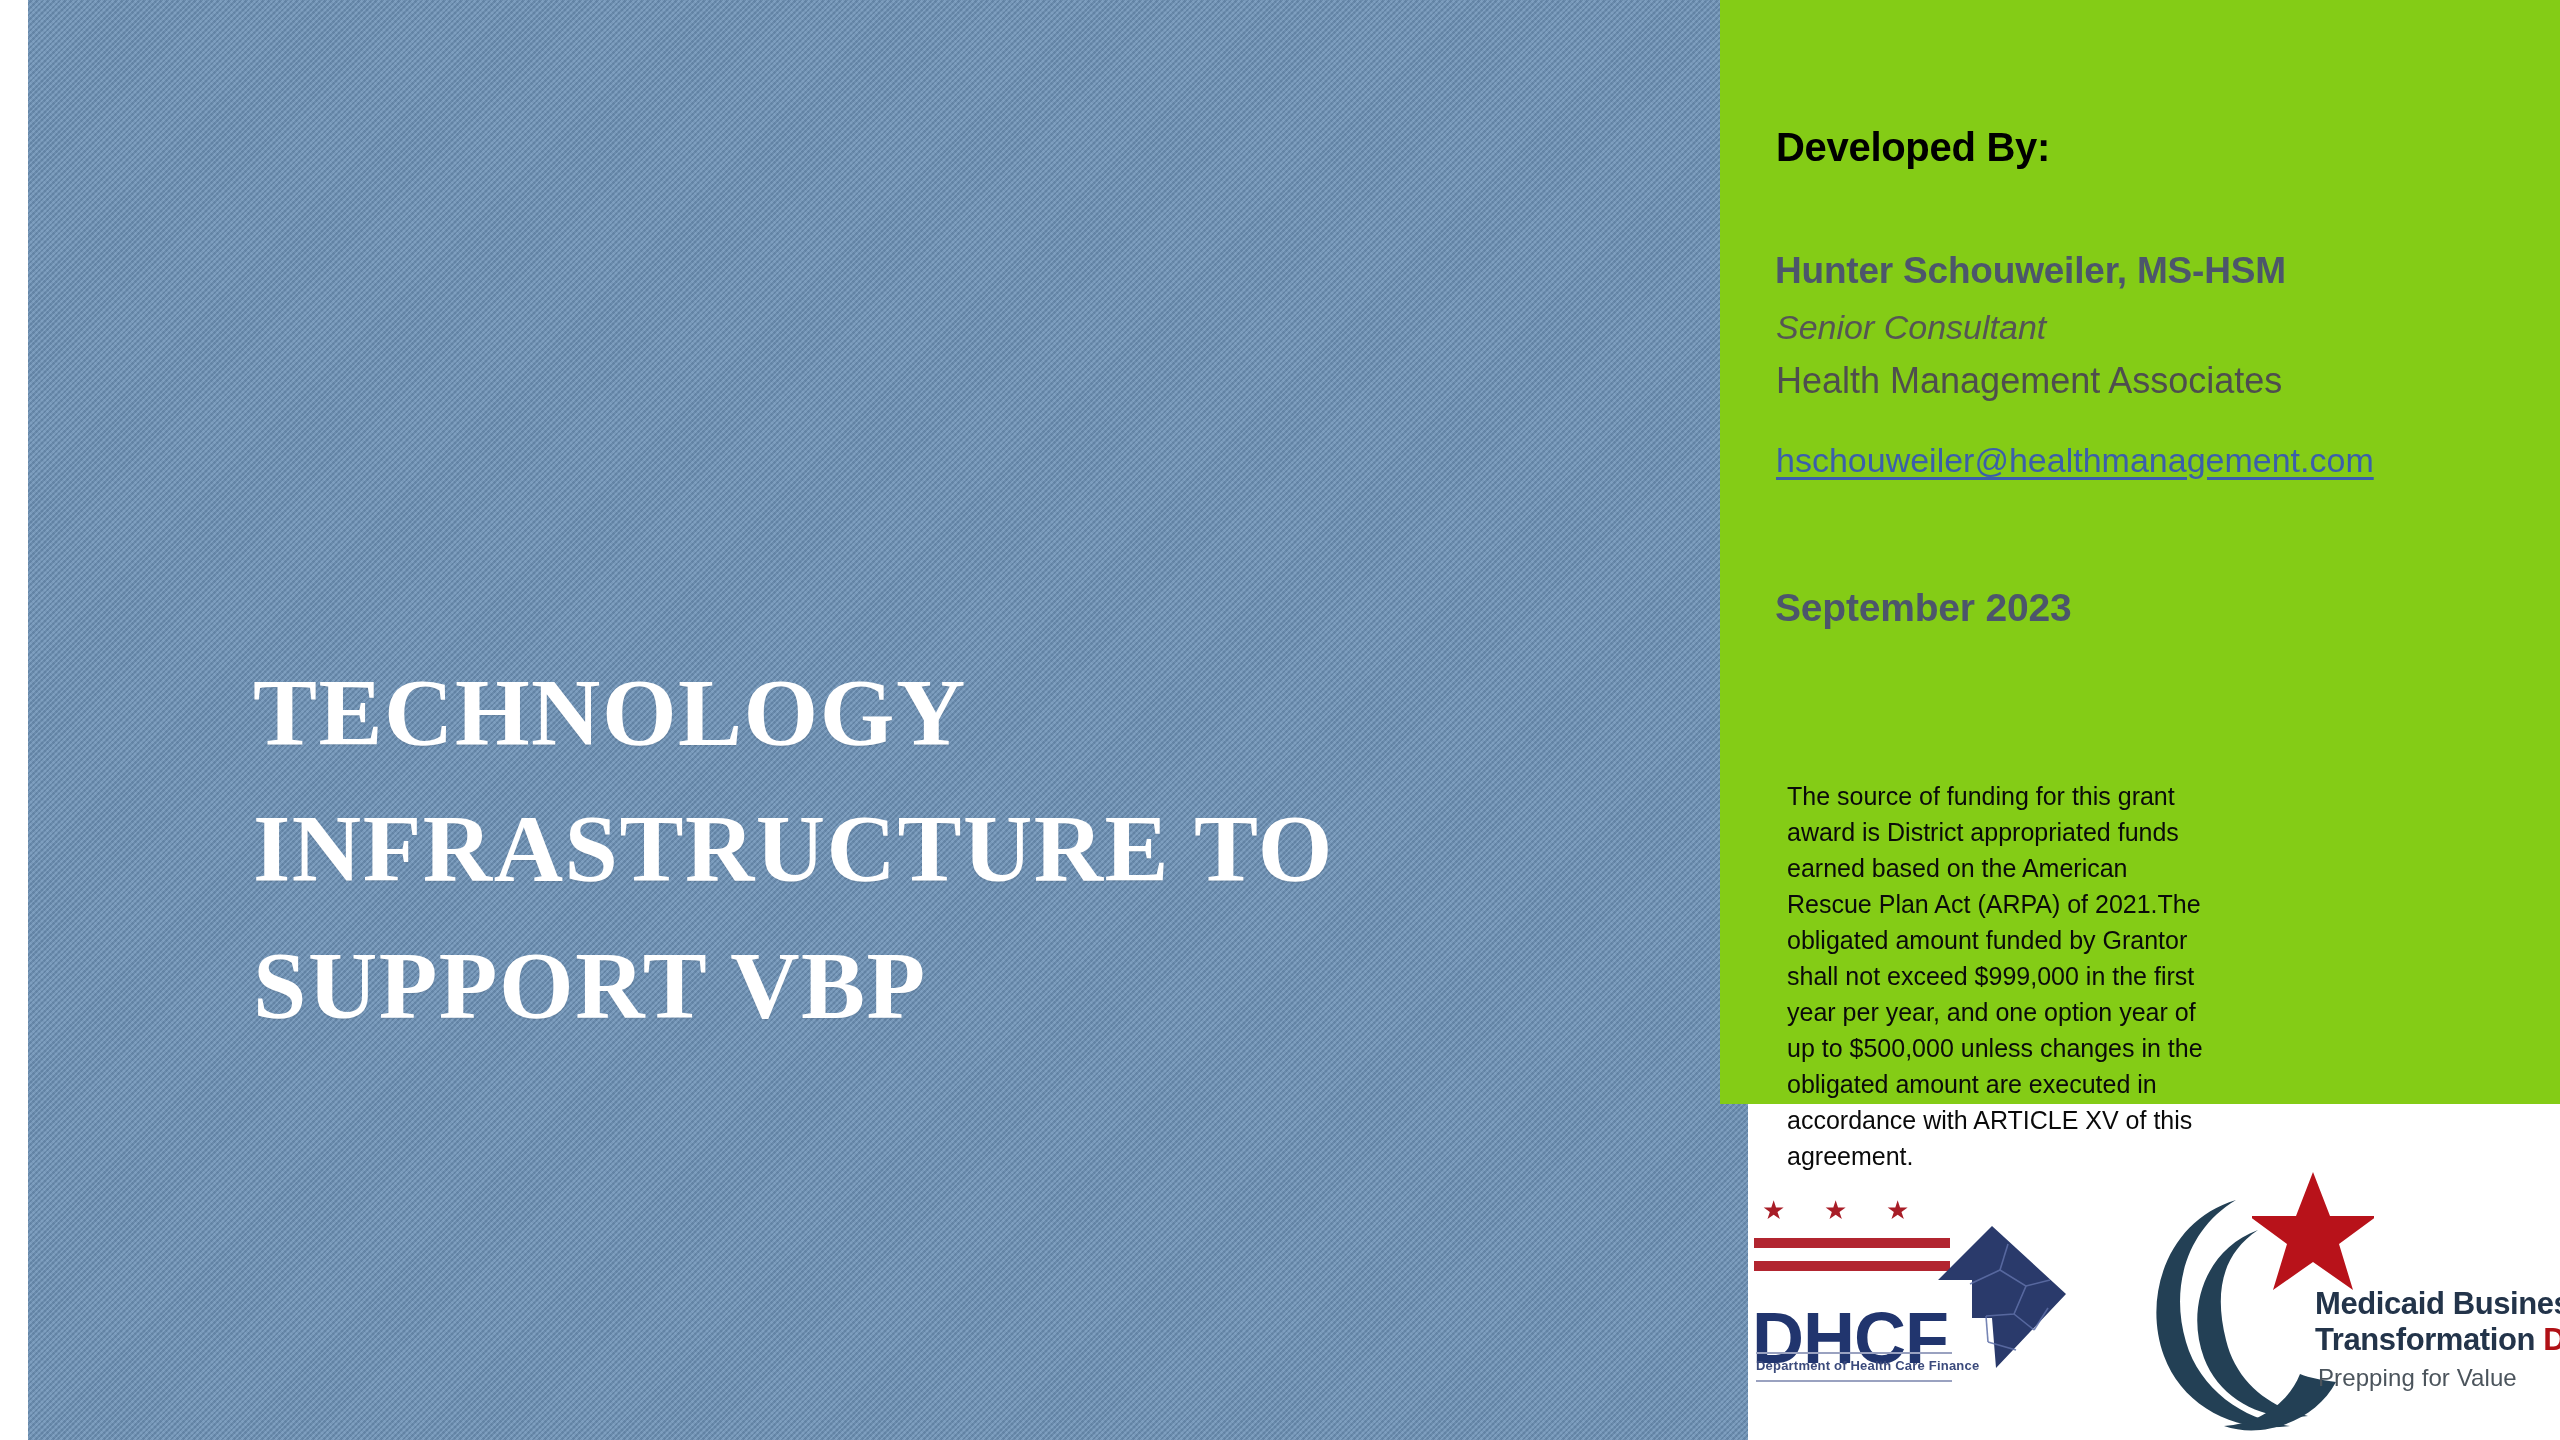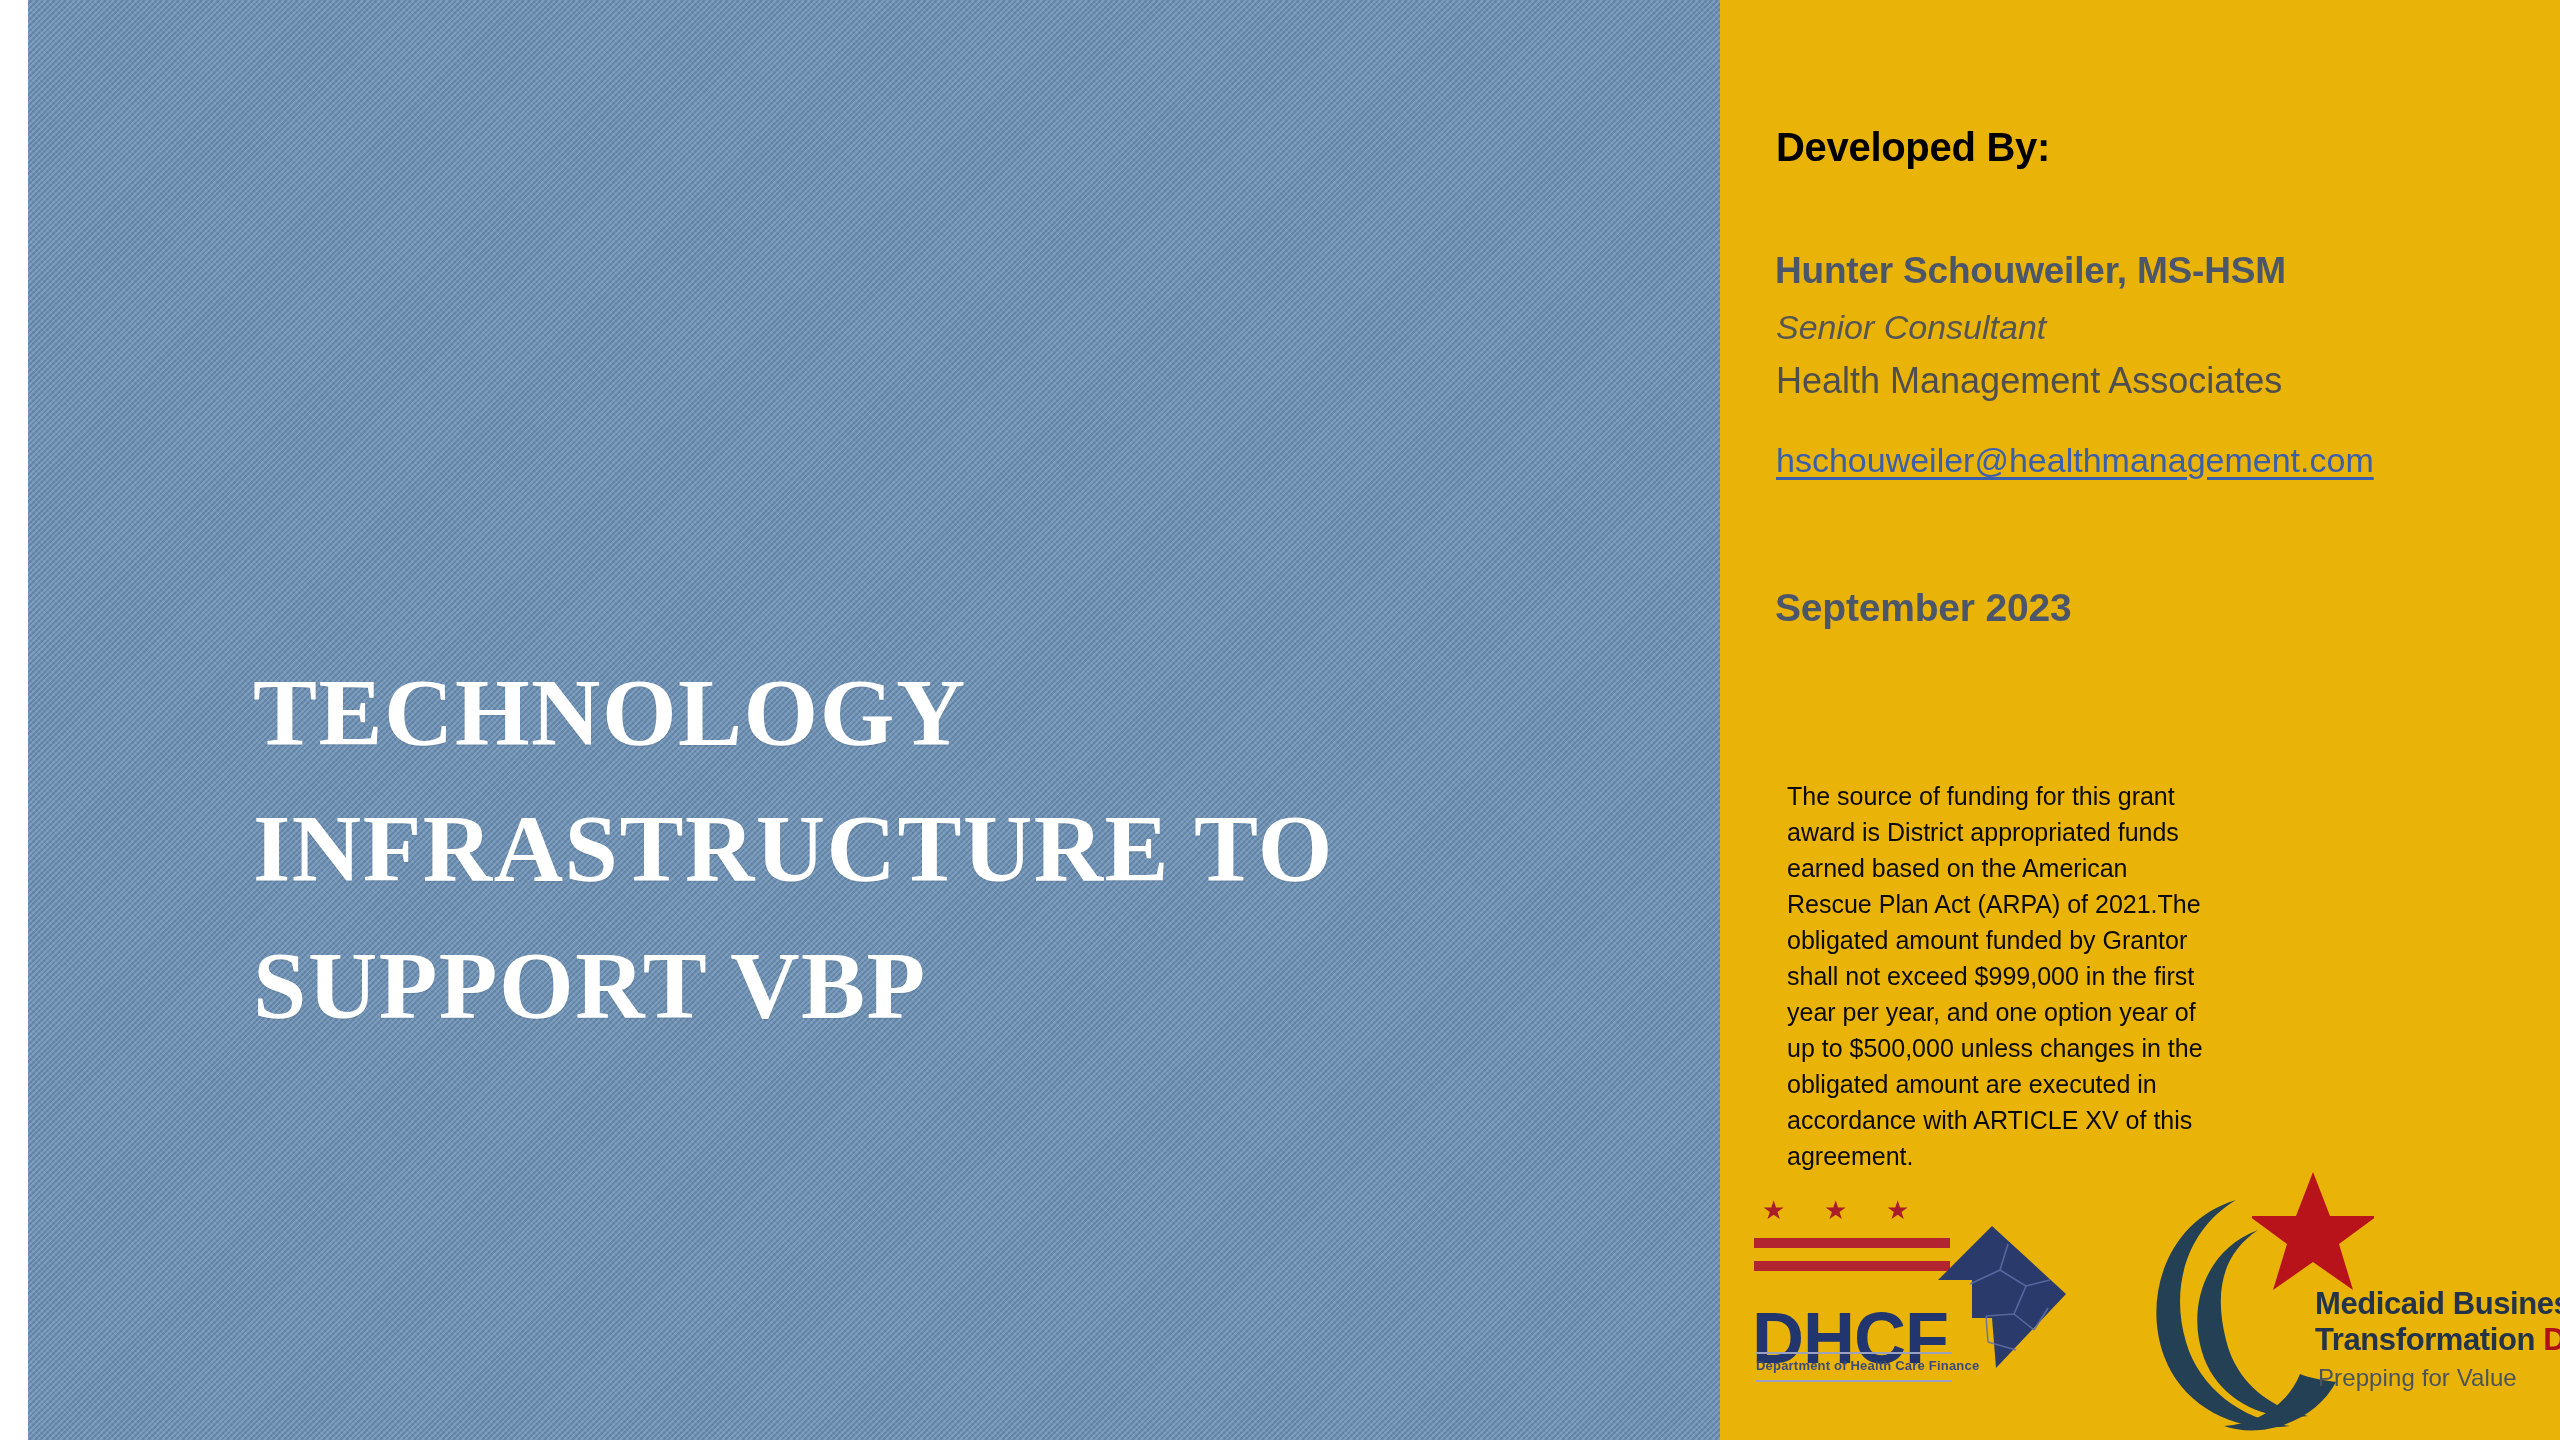--- a/index.html
+++ b/index.html
@@ -47,22 +47,22 @@
     line-height:1.42;
     letter-spacing:1.5px;
     text-transform:uppercase;
     text-shadow:0 1px 2px rgba(0,0,0,0.10);
   }
 
   
   .right-col {
     position:absolute;
     left:1720px; top:0;
-    width:840px; height:1440px;
-    background:#eab308;
+    width:840px; height:1104px;
+    background:#84cc16;
   }
 
   .developed-by {
     position:absolute;
     left:56px; top:125px;
     font-size:40px;
     font-weight:700;
     color:#000000;
     letter-spacing:-0.3px;
   }

